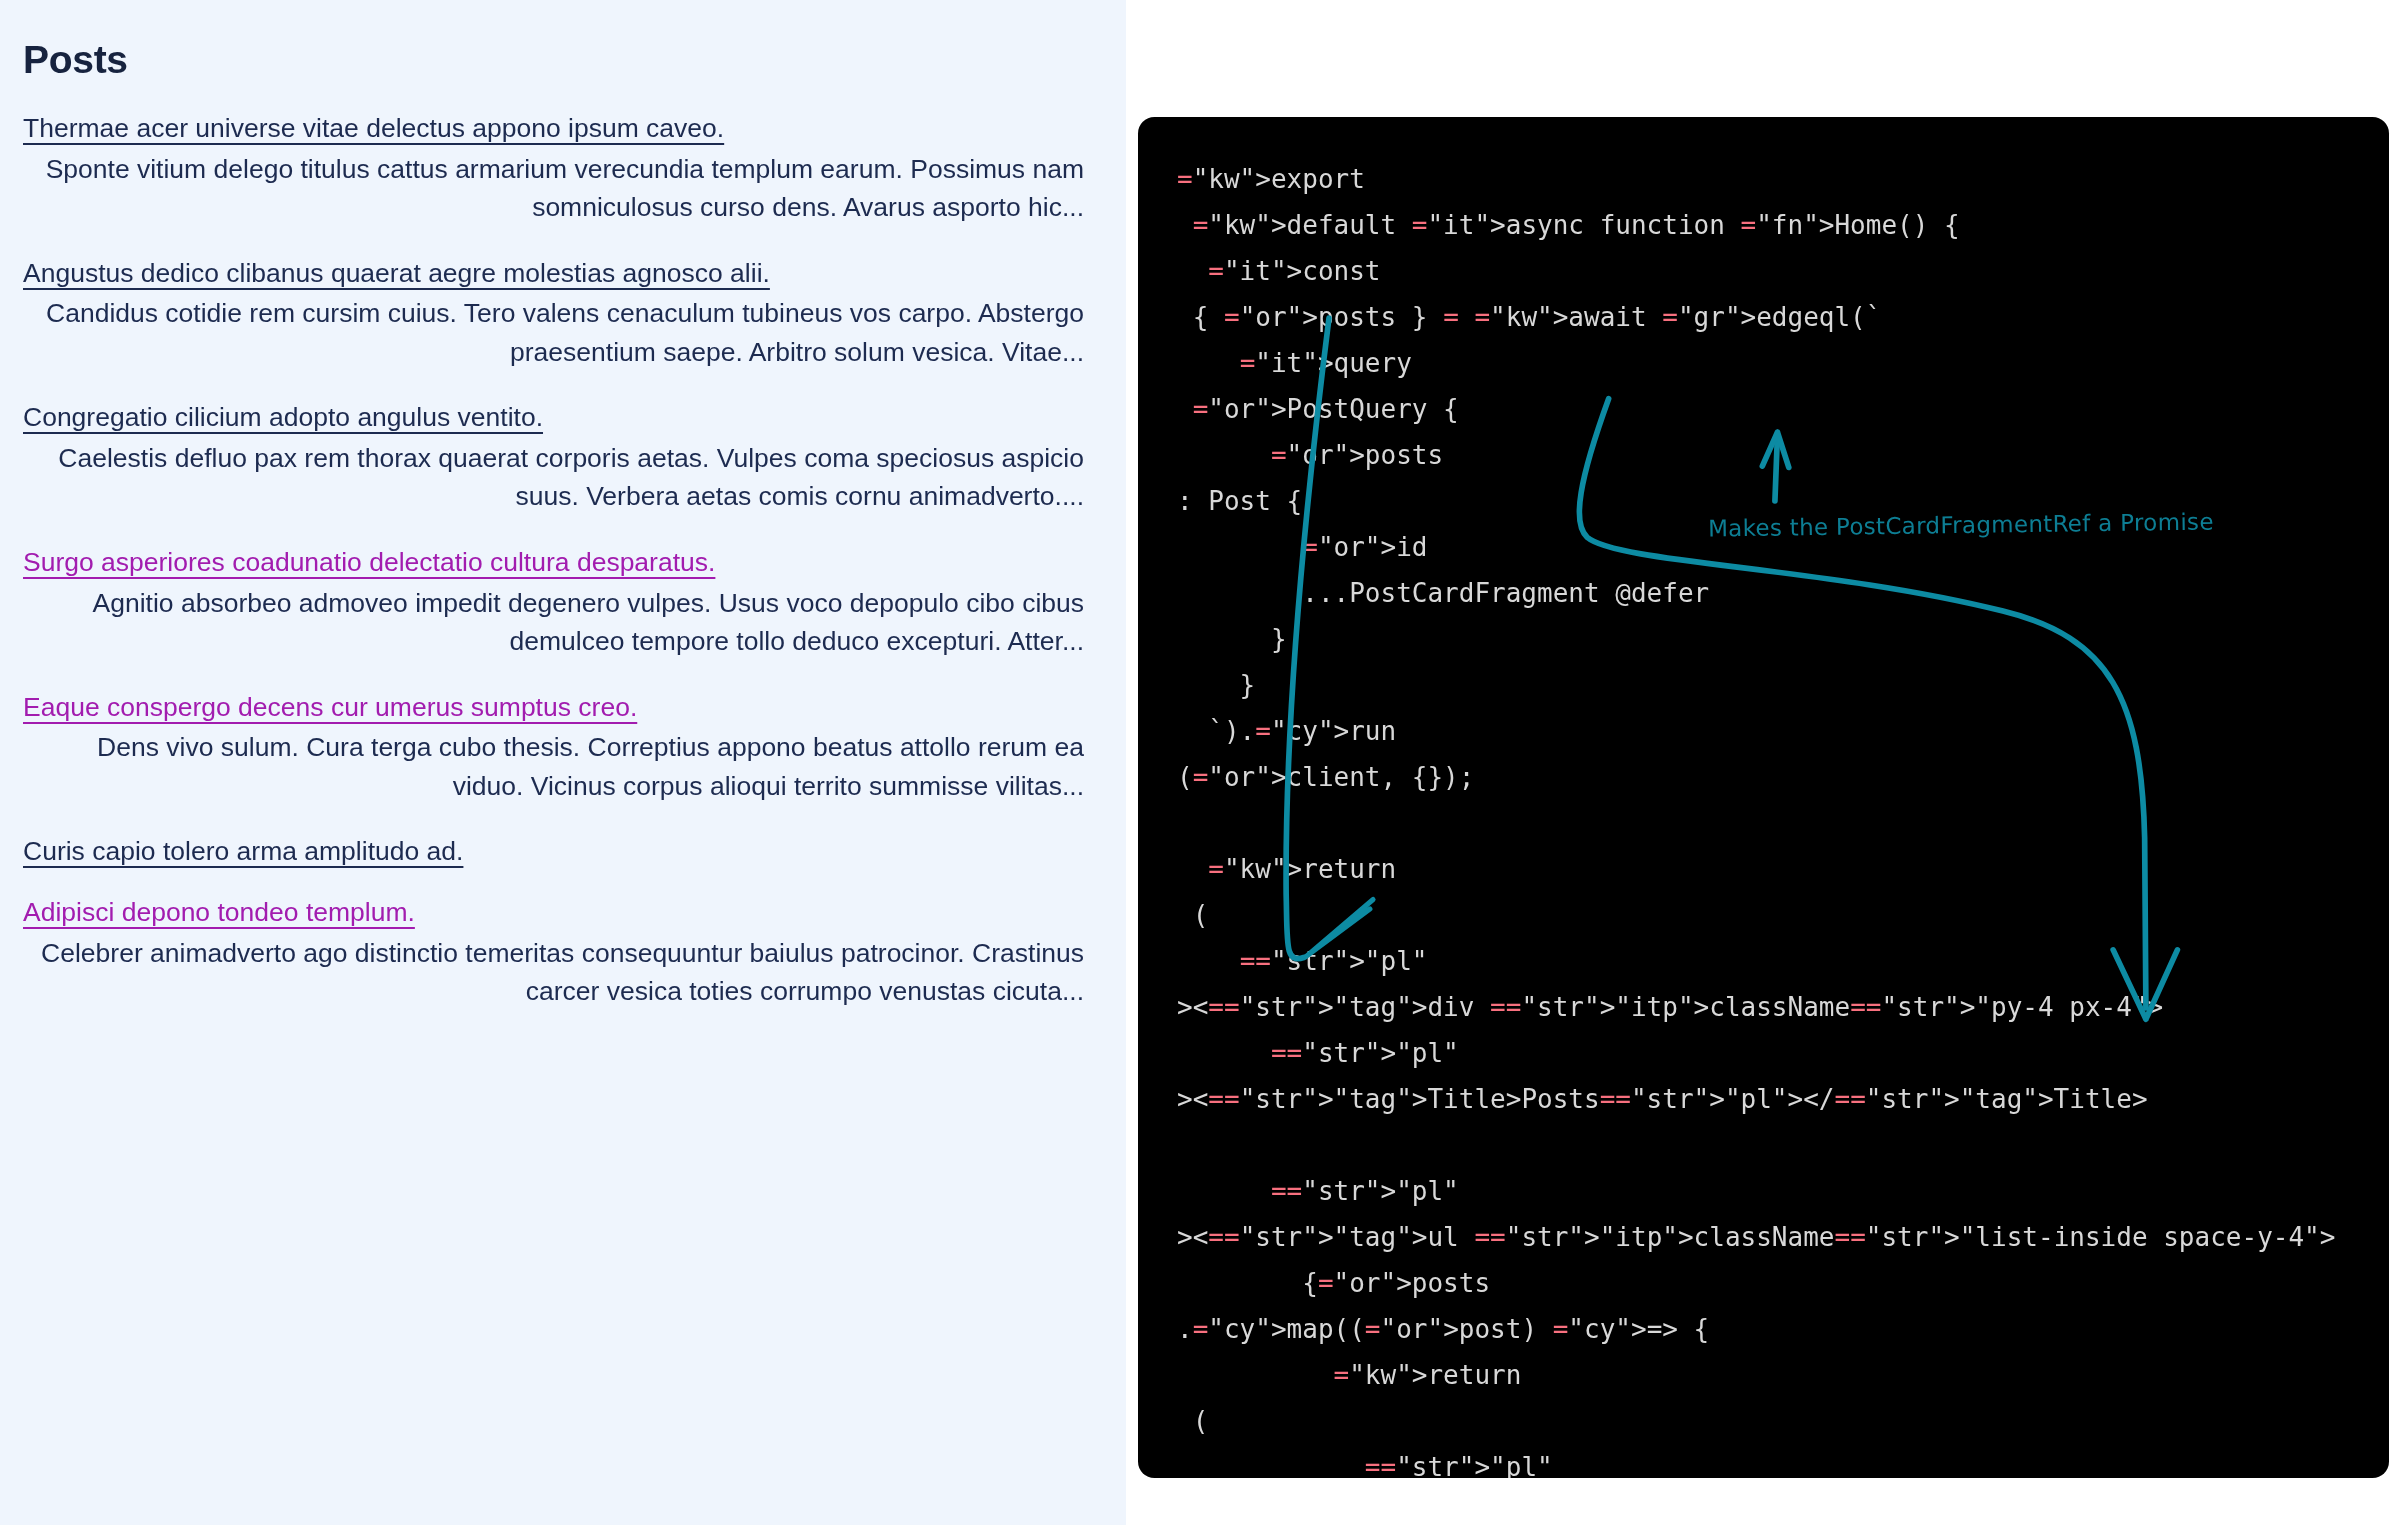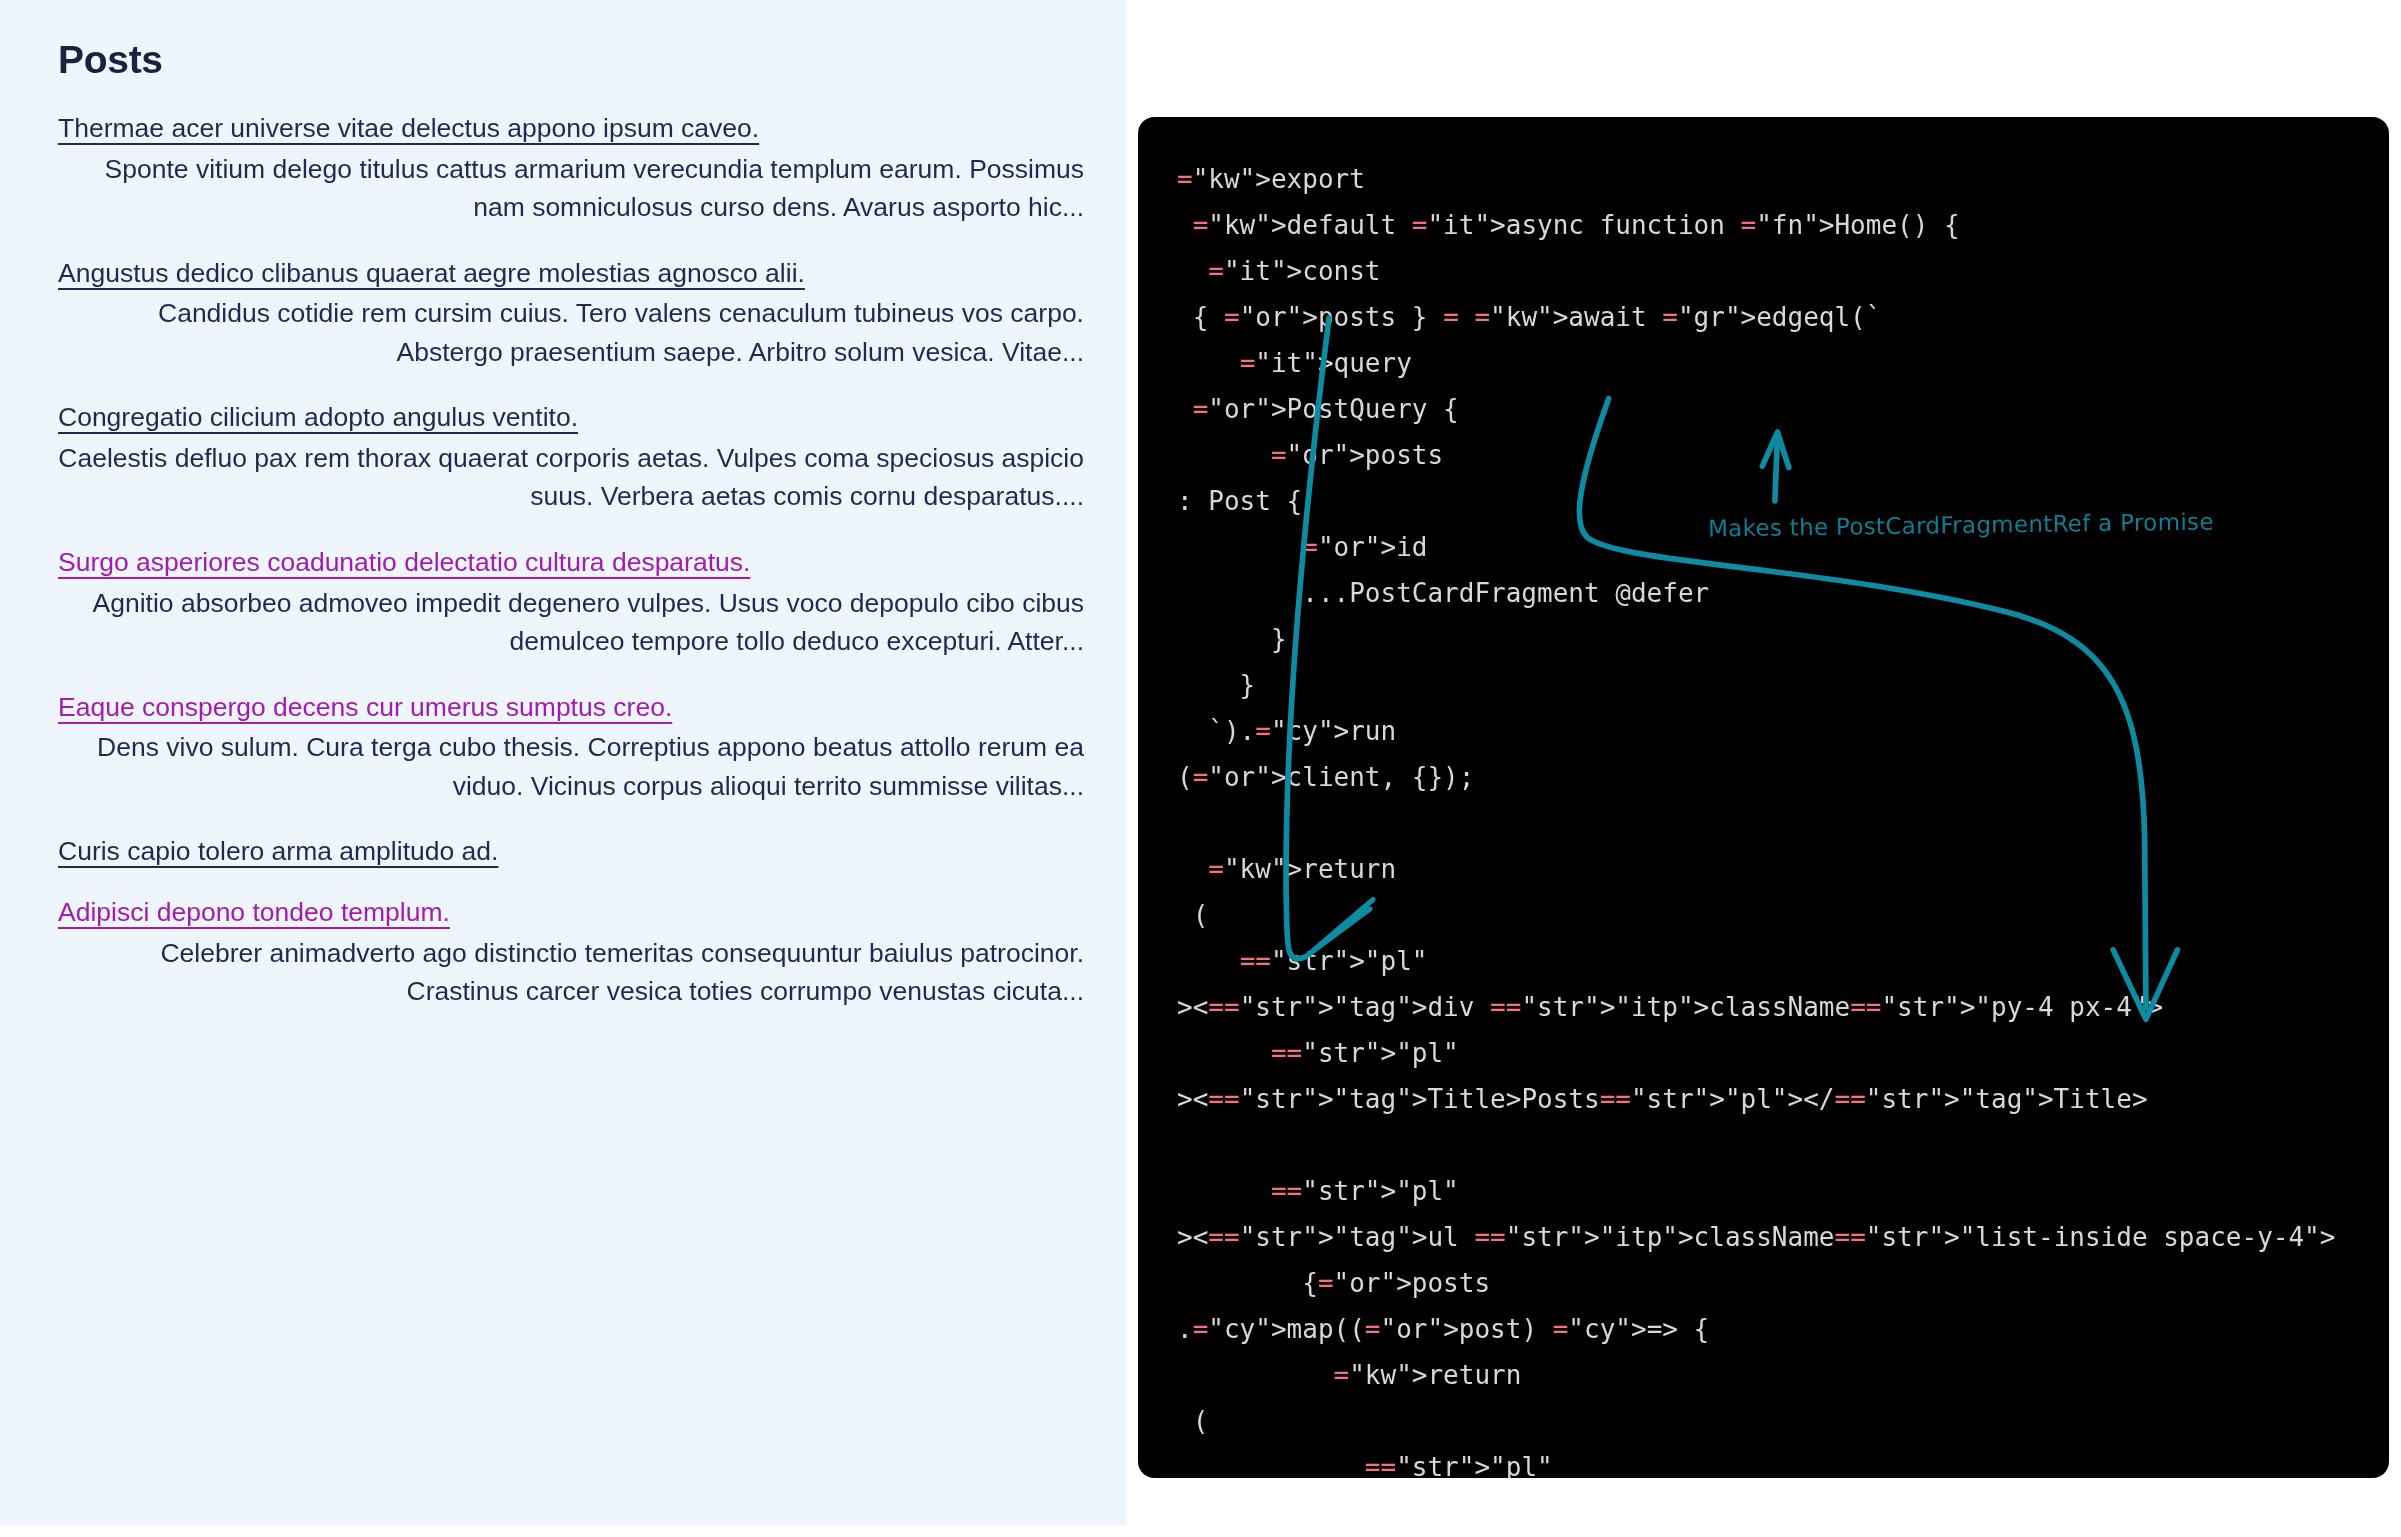--- a/index.html
+++ b/index.html
@@ -18,21 +18,21 @@
   }
 
   
   #posts-panel {
     position: absolute;
     left: 0px;
     top: 0px;
     width: 1126px;
     height: 1525px;
     background: #eff5fd;
-    padding: 39px 42px 0 58px;
+    padding: 39px 42px 0 23px;
   }
   #page-title {
     font-size: 39px;
     font-weight: bold;
     color: #17233f;
     letter-spacing: -0.3px;
     margin-bottom: 33px;
     line-height: 1.1;
   }
   .post-item { margin-bottom: 33px; }
@@ -114,21 +114,21 @@
       <p class="post-excerpt">Sponte vitium delego titulus cattus armarium verecundia templum earum. Possimus nam somniculosus curso dens. Avarus asporto hic...</p>
     </div>
 
     <div class="post-item">
       <a class="post-title visited">Angustus dedico clibanus quaerat aegre molestias agnosco alii.</a>
       <p class="post-excerpt">Candidus cotidie rem cursim cuius. Tero valens cenaculum tubineus vos carpo. Abstergo praesentium saepe. Arbitro solum vesica. Vitae...</p>
     </div>
 
     <div class="post-item">
       <a class="post-title visited">Congregatio cilicium adopto angulus ventito.</a>
-      <p class="post-excerpt">Caelestis defluo pax rem thorax quaerat corporis aetas. Vulpes coma speciosus aspicio suus. Verbera aetas comis cornu desparatus....</p>
+      <p class="post-excerpt">Caelestis defluo pax rem thorax quaerat corporis aetas. Vulpes coma speciosus aspicio suus. Verbera aetas comis cornu animadverto....</p>
     </div>
 
     <div class="post-item">
       <a class="post-title link">Surgo asperiores coadunatio delectatio cultura desparatus.</a>
       <p class="post-excerpt">Agnitio absorbeo admoveo impedit degenero vulpes. Usus voco depopulo cibo cibus demulceo tempore tollo deduco excepturi. Atter...</p>
     </div>
 
     <div class="post-item">
       <a class="post-title link">Eaque conspergo decens cur umerus sumptus creo.</a>
       <p class="post-excerpt">Dens vivo sulum. Cura terga cubo thesis. Correptius appono beatus attollo rerum ea viduo. Vicinus corpus alioqui territo summisse vilitas...</p>

